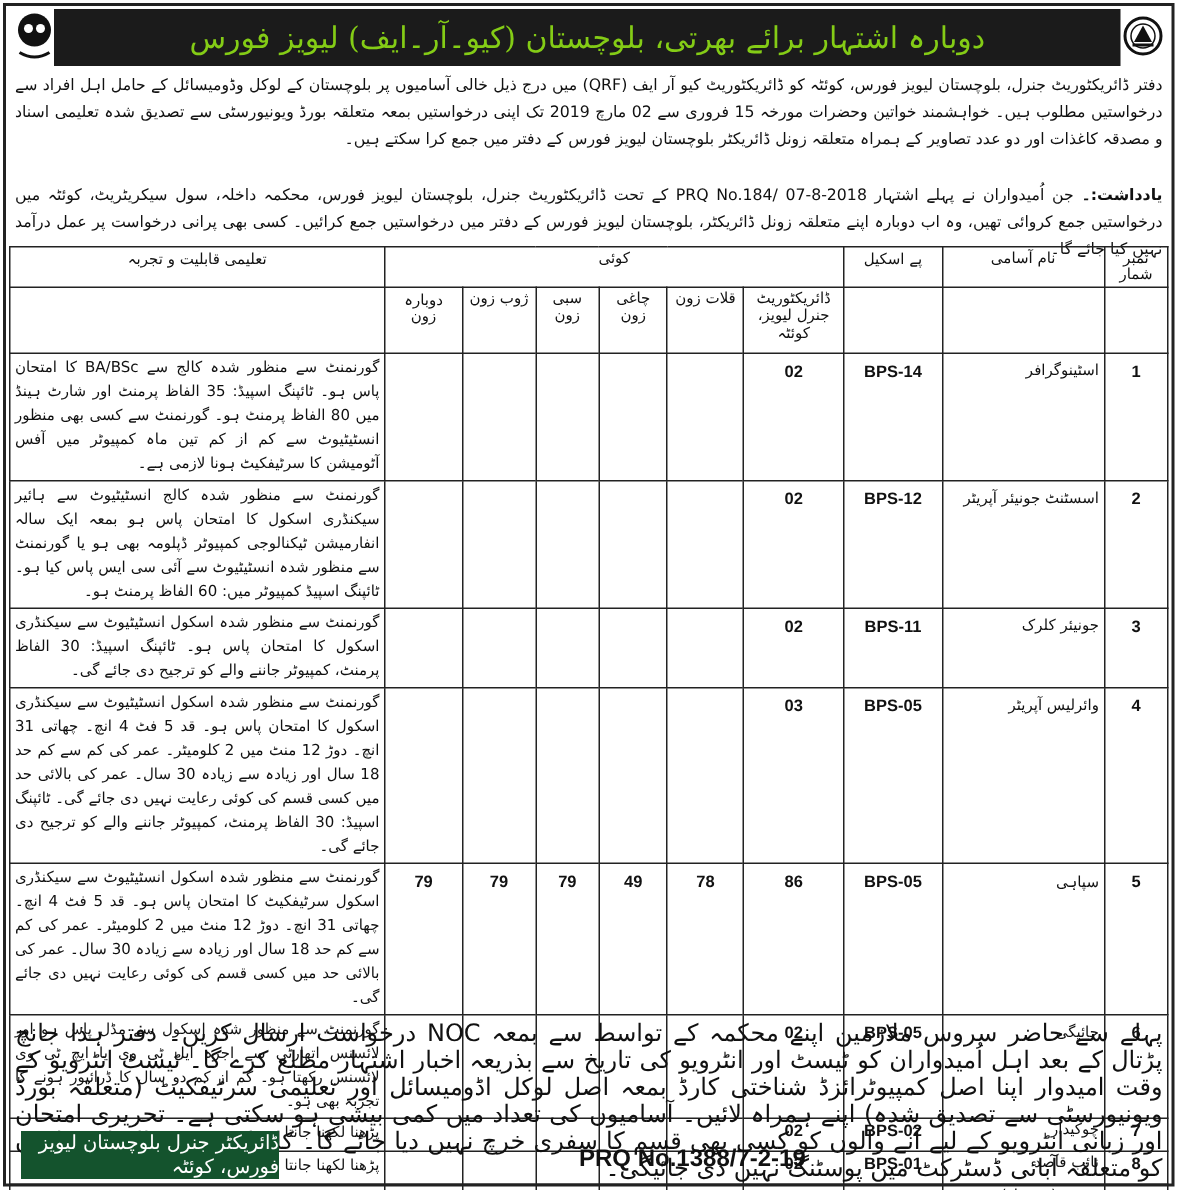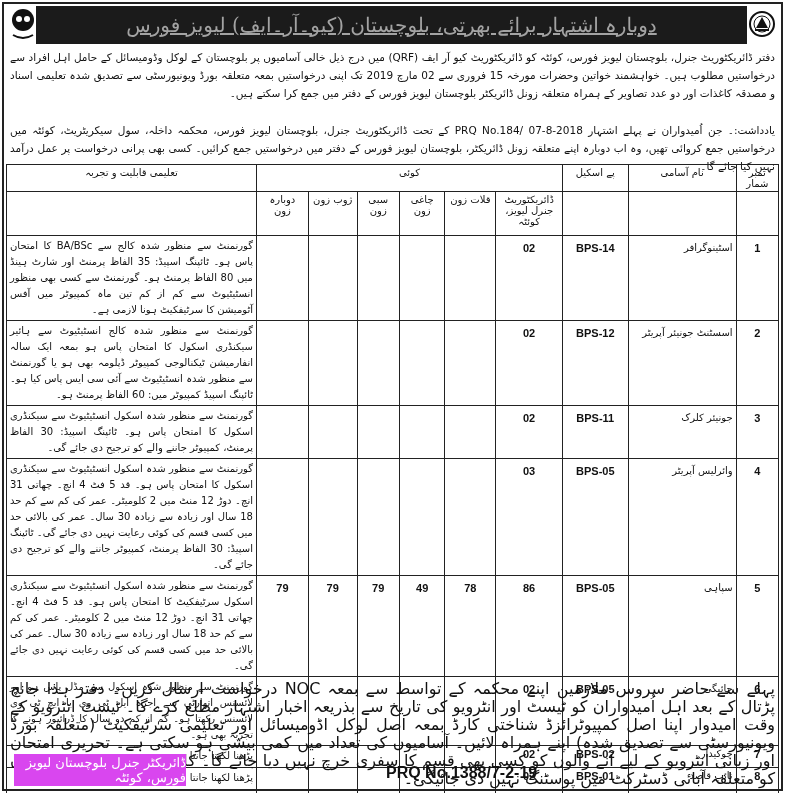--- a/index.html
+++ b/index.html
@@ -2,32 +2,32 @@
 <html><head>
 <meta charset="utf-8">
 <style>
   * { box-sizing: border-box; margin: 0; padding: 0; }
   body { width: 785px; height: 793px; background: #fff; font-family: "DejaVu Sans", sans-serif; color: #111; overflow: hidden; }
   .page { position: absolute; left: 2px; top: 2px; width: 781px; height: 789px; border: 2px solid #222; }
   .header { position: absolute; left: 0; top: 0; width: 777px; height: 42px; }
   .logo { position: absolute; top: 2px; width: 30px; height: 36px; display: flex; align-items: center; justify-content: center; }
   .logo-left { left: 4px; }
   .logo-right { right: 4px; }
-  .title-bar { position: absolute; left: 32px; right: 34px; top: 2px; height: 38px; background: #1b1b1b; color: #a3a3a3; display: flex; align-items: center; justify-content: center; font-size: 20px; direction: rtl; font-family: "DejaVu Serif", serif; text-decoration: underline; }
+  .title-bar { position: absolute; left: 32px; right: 34px; top: 2px; height: 38px; background: #1b1b1b; color: #84cc16; display: flex; align-items: center; justify-content: center; font-size: 20px; direction: rtl; font-family: "DejaVu Serif", serif; }
   .para { position: absolute; direction: rtl; text-align: justify; font-size: 10.5px; line-height: 18px; padding: 0 6px; }
   .intro { left: 0; right: 0; top: 44px; }
   .note { left: 0; right: 0; top: 117px; }
-  .note .lbl { font-weight: normal; }
+  .note .lbl { font-weight: bold; }
   table.posts { position: absolute; left: 2px; top: 160px; width: 773px; border-collapse: collapse; direction: rtl; font-size: 10px; }
   table.posts td, table.posts th { border: 1.5px solid #222; text-align: center; vertical-align: top; padding: 2px 3px; font-weight: normal; }
   table.posts .num { font-family: "Liberation Sans", sans-serif; font-weight: bold; font-size: 11px; padding-top: 6px; }
   table.posts .qual { text-align: justify; font-size: 10px; line-height: 16px; }
   table.posts .name { text-align: right; padding-top: 6px; }
   .footer-text { position: absolute; left: 0; right: 0; top: 676px; direction: rtl; text-align: justify; font-size: 16px; line-height: 18px; padding: 0 6px; }
-  .sign-box { position: absolute; left: 10px; top: 750px; width: 172px; height: 32px; background: #d946ef; color: #fff; display: flex; align-items: center; justify-content: center; font-size: 13px; direction: rtl; font-family: "DejaVu Serif", serif; }
+  .sign-box { position: absolute; left: 10px; top: 750px; width: 172px; height: 32px; background: #14532d; color: #fff; display: flex; align-items: center; justify-content: center; font-size: 13px; direction: rtl; font-family: "DejaVu Serif", serif; }
   .prq { position: absolute; left: 382px; top: 760px; font-family: "Liberation Sans", sans-serif; font-weight: bold; font-size: 16px; }
 </style>
 </head>
 <body>
 
 <div class="page">
   <div class="header">
     <div class="logo logo-left">
       <svg width="28" height="34" viewBox="0 0 28 34">
           <circle cx="14" cy="13" r="11" fill="#111"></circle>

